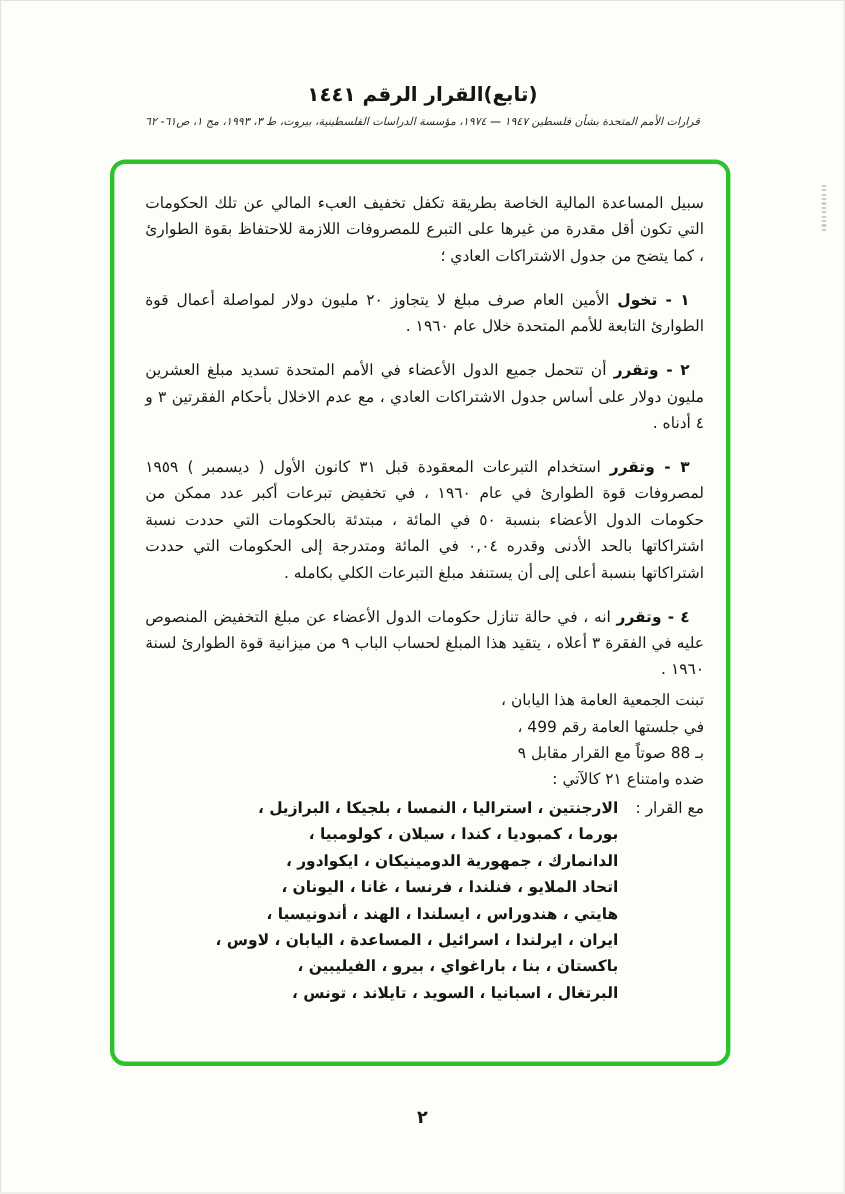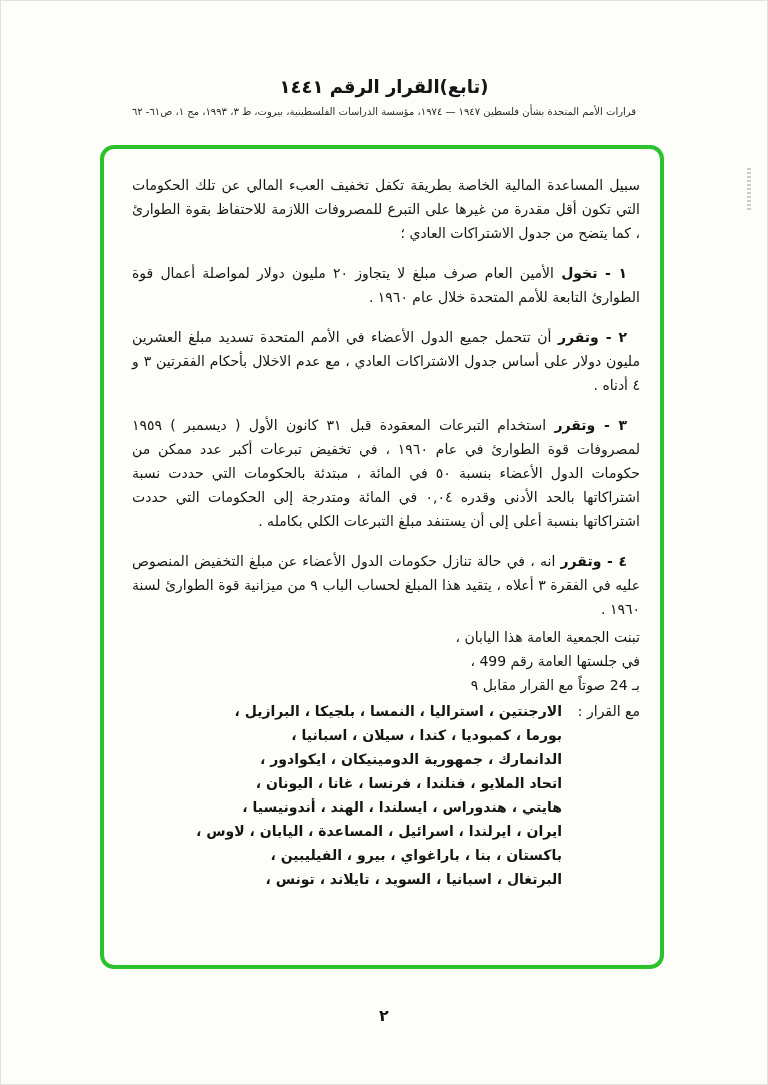--- a/index.html
+++ b/index.html
@@ -28,20 +28,21 @@
   }
   .title {
     font-size: 18px;
     font-weight: bold;
     letter-spacing: 0.5px;
   }
   .source-line {
     margin-top: 9px;
     font-size: 10px;
     color: #2a2a2a;
+    font-style: italic;
   }
   .green-box {
     position: absolute;
     left: 100px;
     top: 145px;
     width: 556px;
     height: 816px;
     border: 4px solid #2bc22b;
     border-radius: 14px;
     background: transparent;
@@ -133,28 +134,29 @@
           <p class="para">سبيل المساعدة المالية الخاصة بطريقة تكفل تخفيف العبء المالي عن تلك الحكومات التي تكون أقل مقدرة من غيرها على التبرع للمصروفات اللازمة للاحتفاظ بقوة الطوارئ ، كما يتضح من جدول الاشتراكات العادي ؛</p>
           <p class="para clause"><span class="lead">١ - تخول</span> الأمين العام صرف مبلغ لا يتجاوز ٢٠ مليون دولار لمواصلة أعمال قوة الطوارئ التابعة للأمم المتحدة خلال عام ١٩٦٠ .</p>
           <p class="para clause"><span class="lead">٢ - وتقرر</span> أن تتحمل جميع الدول الأعضاء في الأمم المتحدة تسديد مبلغ العشرين مليون دولار على أساس جدول الاشتراكات العادي ، مع عدم الاخلال بأحكام الفقرتين ٣ و ٤ أدناه .</p>
           <p class="para clause"><span class="lead">٣ - وتقرر</span> استخدام التبرعات المعقودة قبل ٣١ كانون الأول ( ديسمبر ) ١٩٥٩ لمصروفات قوة الطوارئ في عام ١٩٦٠ ، في تخفيض تبرعات أكبر عدد ممكن من حكومات الدول الأعضاء بنسبة ٥٠ في المائة ، مبتدئة بالحكومات التي حددت نسبة اشتراكاتها بالحد الأدنى وقدره ٠,٠٤ في المائة ومتدرجة إلى الحكومات التي حددت اشتراكاتها بنسبة أعلى إلى أن يستنفد مبلغ التبرعات الكلي بكامله .</p>
           <p class="para clause"><span class="lead">٤ - وتقرر</span> انه ، في حالة تنازل حكومات الدول الأعضاء عن مبلغ التخفيض المنصوص عليه في الفقرة ٣ أعلاه ، يتقيد هذا المبلغ لحساب الباب ٩ من ميزانية قوة الطوارئ لسنة ١٩٦٠ .</p>
         </div>
 
       <div class="vote-summary" id="votes">
           <div class="vote-line">تبنت الجمعية العامة هذا اليابان ،</div>
           <div class="vote-line">في جلستها العامة رقم 499 ،</div>
-          <div class="vote-line">بـ 24 صوتاً مع القرار مقابل ٩</div>
+          <div class="vote-line">بـ 88 صوتاً مع القرار مقابل ٩</div>
+          <div class="vote-line">ضده وامتناع ٢١ كالآتي :</div>
         </div>
 
       <div class="with-block">
         <div class="with-label">مع القرار :</div>
         <div class="countries" id="countries">
             <div class="country-line">الارجنتين ، استراليا ، النمسا ، بلجيكا ، البرازيل ،</div>
-            <div class="country-line">بورما ، كمبوديا ، كندا ، سيلان ، اسبانيا ،</div>
+            <div class="country-line">بورما ، كمبوديا ، كندا ، سيلان ، كولومبيا ،</div>
             <div class="country-line">الدانمارك ، جمهورية الدومينيكان ، ايكوادور ،</div>
             <div class="country-line">اتحاد الملايو ، فنلندا ، فرنسا ، غانا ، اليونان ،</div>
             <div class="country-line">هايتي ، هندوراس ، ايسلندا ، الهند ، أندونيسيا ،</div>
             <div class="country-line">ايران ، ايرلندا ، اسرائيل ، المساعدة ، اليابان ، لاوس ،</div>
             <div class="country-line">باكستان ، بنا ، باراغواي ، بيرو ، الفيليبين ،</div>
             <div class="country-line">البرتغال ، اسبانيا ، السويد ، تايلاند ، تونس ،</div>
           </div>
       </div>
 
     </div>

